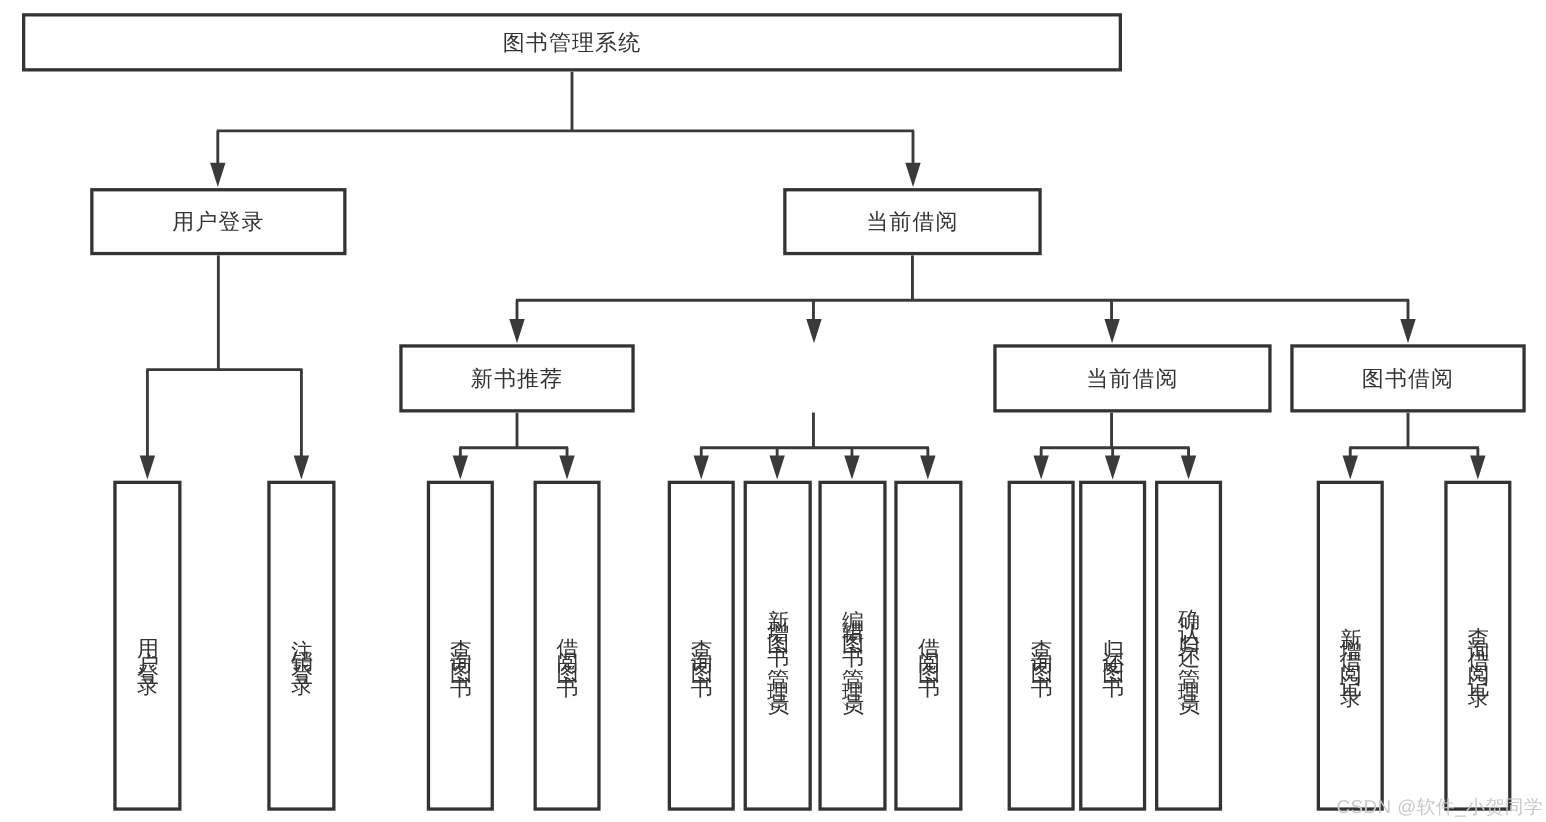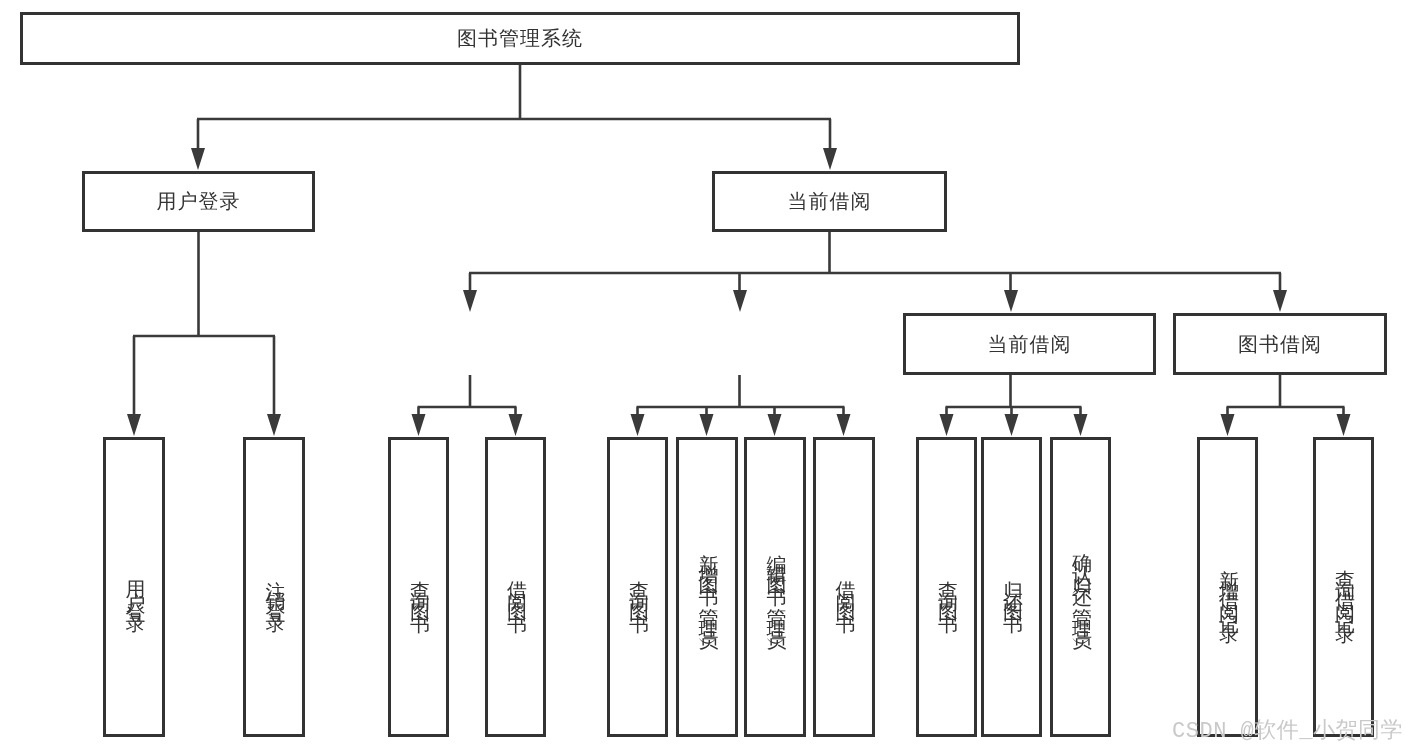--- a/index.html
+++ b/index.html
@@ -1,36 +1,36 @@
 <!DOCTYPE html>
 <html style="--color-line: #3a3a3a; --color-border: #333333; --color-text: #333333; --color-background: #ffffff; --color-watermark: #c9c9c9;"><head>
 <meta charset="utf-8">
 <style>
   html,body{margin:0;padding:0;background:#fff;}
   .canvas{
     position:relative;width:1405px;height:747px;background:var(--color-background,#fff);
-    font-family:Liberation Mono, monospace;overflow:hidden;
+    font-family:Liberation Sans, sans-serif;overflow:hidden;
     color:var(--color-text,#333);
   }
   .connector-svg{position:absolute;left:0;top:0;z-index:1;}
   .connector-lines{stroke:var(--color-line,#3a3a3a);stroke-width:2.6;fill:none;}
   .connector-arrows{fill:var(--color-line,#3a3a3a);stroke:none;}
   .node{
     position:absolute;box-sizing:border-box;background:#fff;
     border:3px solid var(--color-border,#333);
     display:flex;align-items:center;justify-content:center;z-index:2;
   }
   .node.h .lbl{font-size:20px;letter-spacing:1px;white-space:nowrap;}
   .node.v .lbl{
     writing-mode:vertical-rl;text-orientation:mixed;
     font-size:20px;letter-spacing:11px;line-height:1.1;
   }
   .watermark{
     position:absolute;right:2px;bottom:2px;z-index:6;
-    color:var(--color-watermark,#c9c9c9);font-size:22px;letter-spacing:.5px;
+    color:var(--color-watermark,#c9c9c9);font-size:17px;letter-spacing:.5px;
     white-space:nowrap;
   }
 </style>
 </head>
 <body>
 
 <div class="canvas">
 
   <svg class="connector-svg" width="1405" height="747" viewBox="0 0 1405 747">
     <path class="connector-lines" d="
@@ -67,20 +67,23 @@
     <span class="lbl">图书管理系统</span>
   </div>
 
   <div class="node h" style="left:82px;top:171px;width:233px;height:61px">
     <span class="lbl">用户登录</span>
   </div>
   <div class="node h" style="left:712px;top:171px;width:235px;height:61px">
     <span class="lbl">当前借阅</span>
   </div>
 
+  <div class="node h" style="left:363px;top:313px;width:214px;height:62px">
+    <span class="lbl">新书推荐</span>
+  </div>
   <div class="node h" style="left:903px;top:313px;width:253px;height:62px">
     <span class="lbl">当前借阅</span>
   </div>
   <div class="node h" style="left:1173px;top:313px;width:214px;height:62px">
     <span class="lbl">图书借阅</span>
   </div>
 
   <div class="node v" style="left:103px;top:437px;width:62px;height:300px">
     <span class="lbl">用户登录</span>
   </div>

